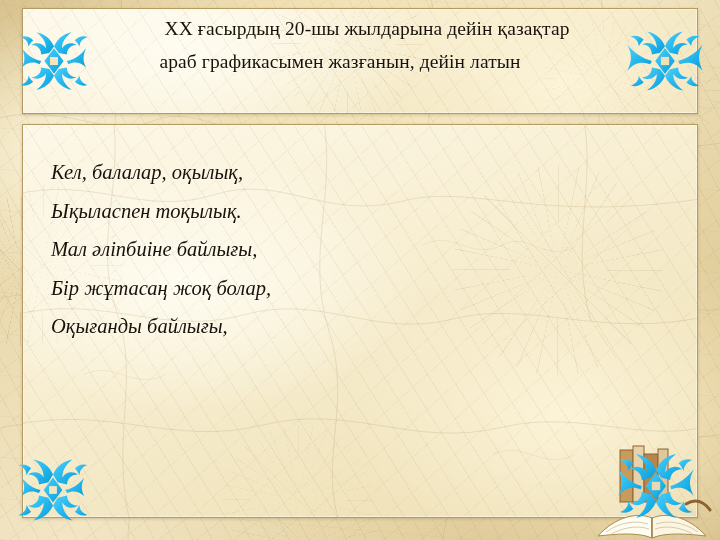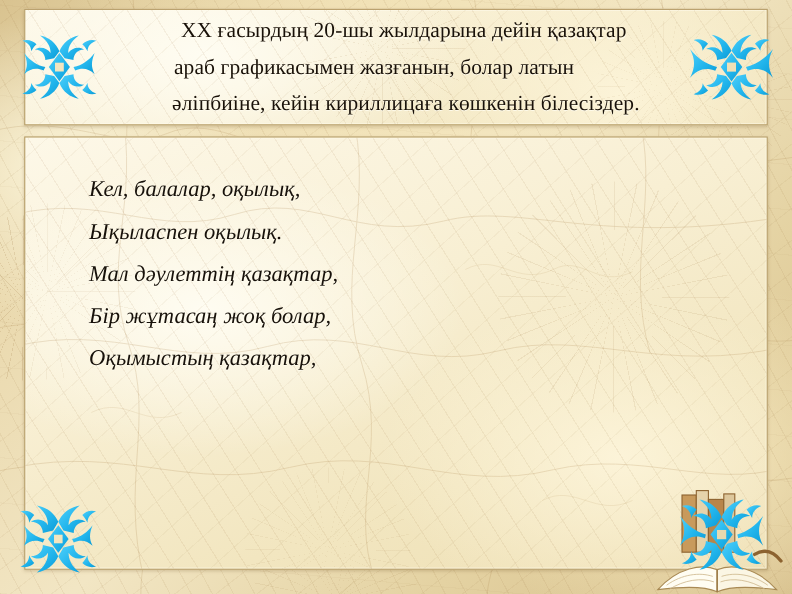--- a/index.html
+++ b/index.html
@@ -130,21 +130,20 @@
     list-style: none;
   }
   #poem li {
     font-family: "Liberation Serif", serif;
     font-style: italic;
     font-size: 20.5px;
     line-height: 38.6px;
     color: #17110a;
     white-space: nowrap;
     text-shadow: 0 1px 0 rgba(255,253,242,0.75);
-    margin-left: 30px;
   }
 
   
   #book-photo {
     position: absolute;
     right: 6px;
     bottom: 0px;
     width: 120px;
     height: 96px;
     z-index: 4;
@@ -193,22 +192,21 @@
     </g>
   </svg>
 
   <div id="header-panel" class="panel">
     <div class="panel-lines"></div>
     <div class="panel-rose" style="left:250px; top:-40px; width:150px; height:150px;"></div>
     <div class="panel-rose" style="left:520px; top:10px; width:120px; height:120px; opacity:0.12;"></div>
 
     <div id="header-text">
       <span class="hline l1">XX ғасырдың 20-шы жылдарына дейін қазақтар</span>
-      <span class="hline l2">араб графикасымен жазғанын, болар латын</span>
-      <span class="hline l3">әліпбиіне, кейін кириллицаға көшкенін білесіздер.</span>
+      <span class="hline l2">араб графикасымен жазғанын, дейін латын</span>
     </div>
   </div>
 
   <div id="content-panel" class="panel">
     <div class="panel-lines"></div>
     <div class="panel-rose" style="left:430px; top:40px; width:210px; height:210px;"></div>
     <div class="panel-rose" style="left:-60px; top:60px; width:160px; height:160px; opacity:0.13;"></div>
     <div class="panel-rose" style="left:200px; top:300px; width:150px; height:150px; opacity:0.12;"></div>
 
     <svg style="position:absolute;inset:0;opacity:0.22;" viewBox="0 0 674 392" preserveAspectRatio="none">
@@ -222,24 +220,24 @@
       </g>
       <g fill="none" stroke="#b08a52" stroke-width="0.7" opacity="0.8">
         <path d="M400,120 C430,104 446,136 480,120 C506,106 520,138 552,122"></path>
         <path d="M60,250 C92,234 108,266 142,250"></path>
         <path d="M470,330 C500,314 518,346 552,330"></path>
       </g>
     </svg>
 
     <ul id="poem">
       <li>Кел, балалар, оқылық,</li>
-      <li>Ықыласпен оқылық.</li>
-      <li>Мал дәулеттің қазақтар,</li>
+      <li>Ықыласпен тоқылық.</li>
+      <li>Мал әліпбиіне байлығы,</li>
       <li>Бір жұтасаң жоқ болар,</li>
-      <li>Оқымыстың қазақтар,</li>
+      <li>Оқығанды байлығы,</li>
     </ul>
   </div>
 
   <div id="book-photo">
     <svg viewBox="0 0 120 96" preserveAspectRatio="none">
 
       <rect x="26" y="6" width="13" height="52" fill="#c89a5c" stroke="#8d6330" stroke-width="1"></rect>
       <rect x="39" y="2" width="11" height="56" fill="#e6d3ab" stroke="#8d6330" stroke-width="1"></rect>
       <rect x="50" y="10" width="14" height="48" fill="#b8854a" stroke="#8d6330" stroke-width="1"></rect>
       <rect x="64" y="5" width="10" height="53" fill="#ddc79c" stroke="#8d6330" stroke-width="1"></rect>

